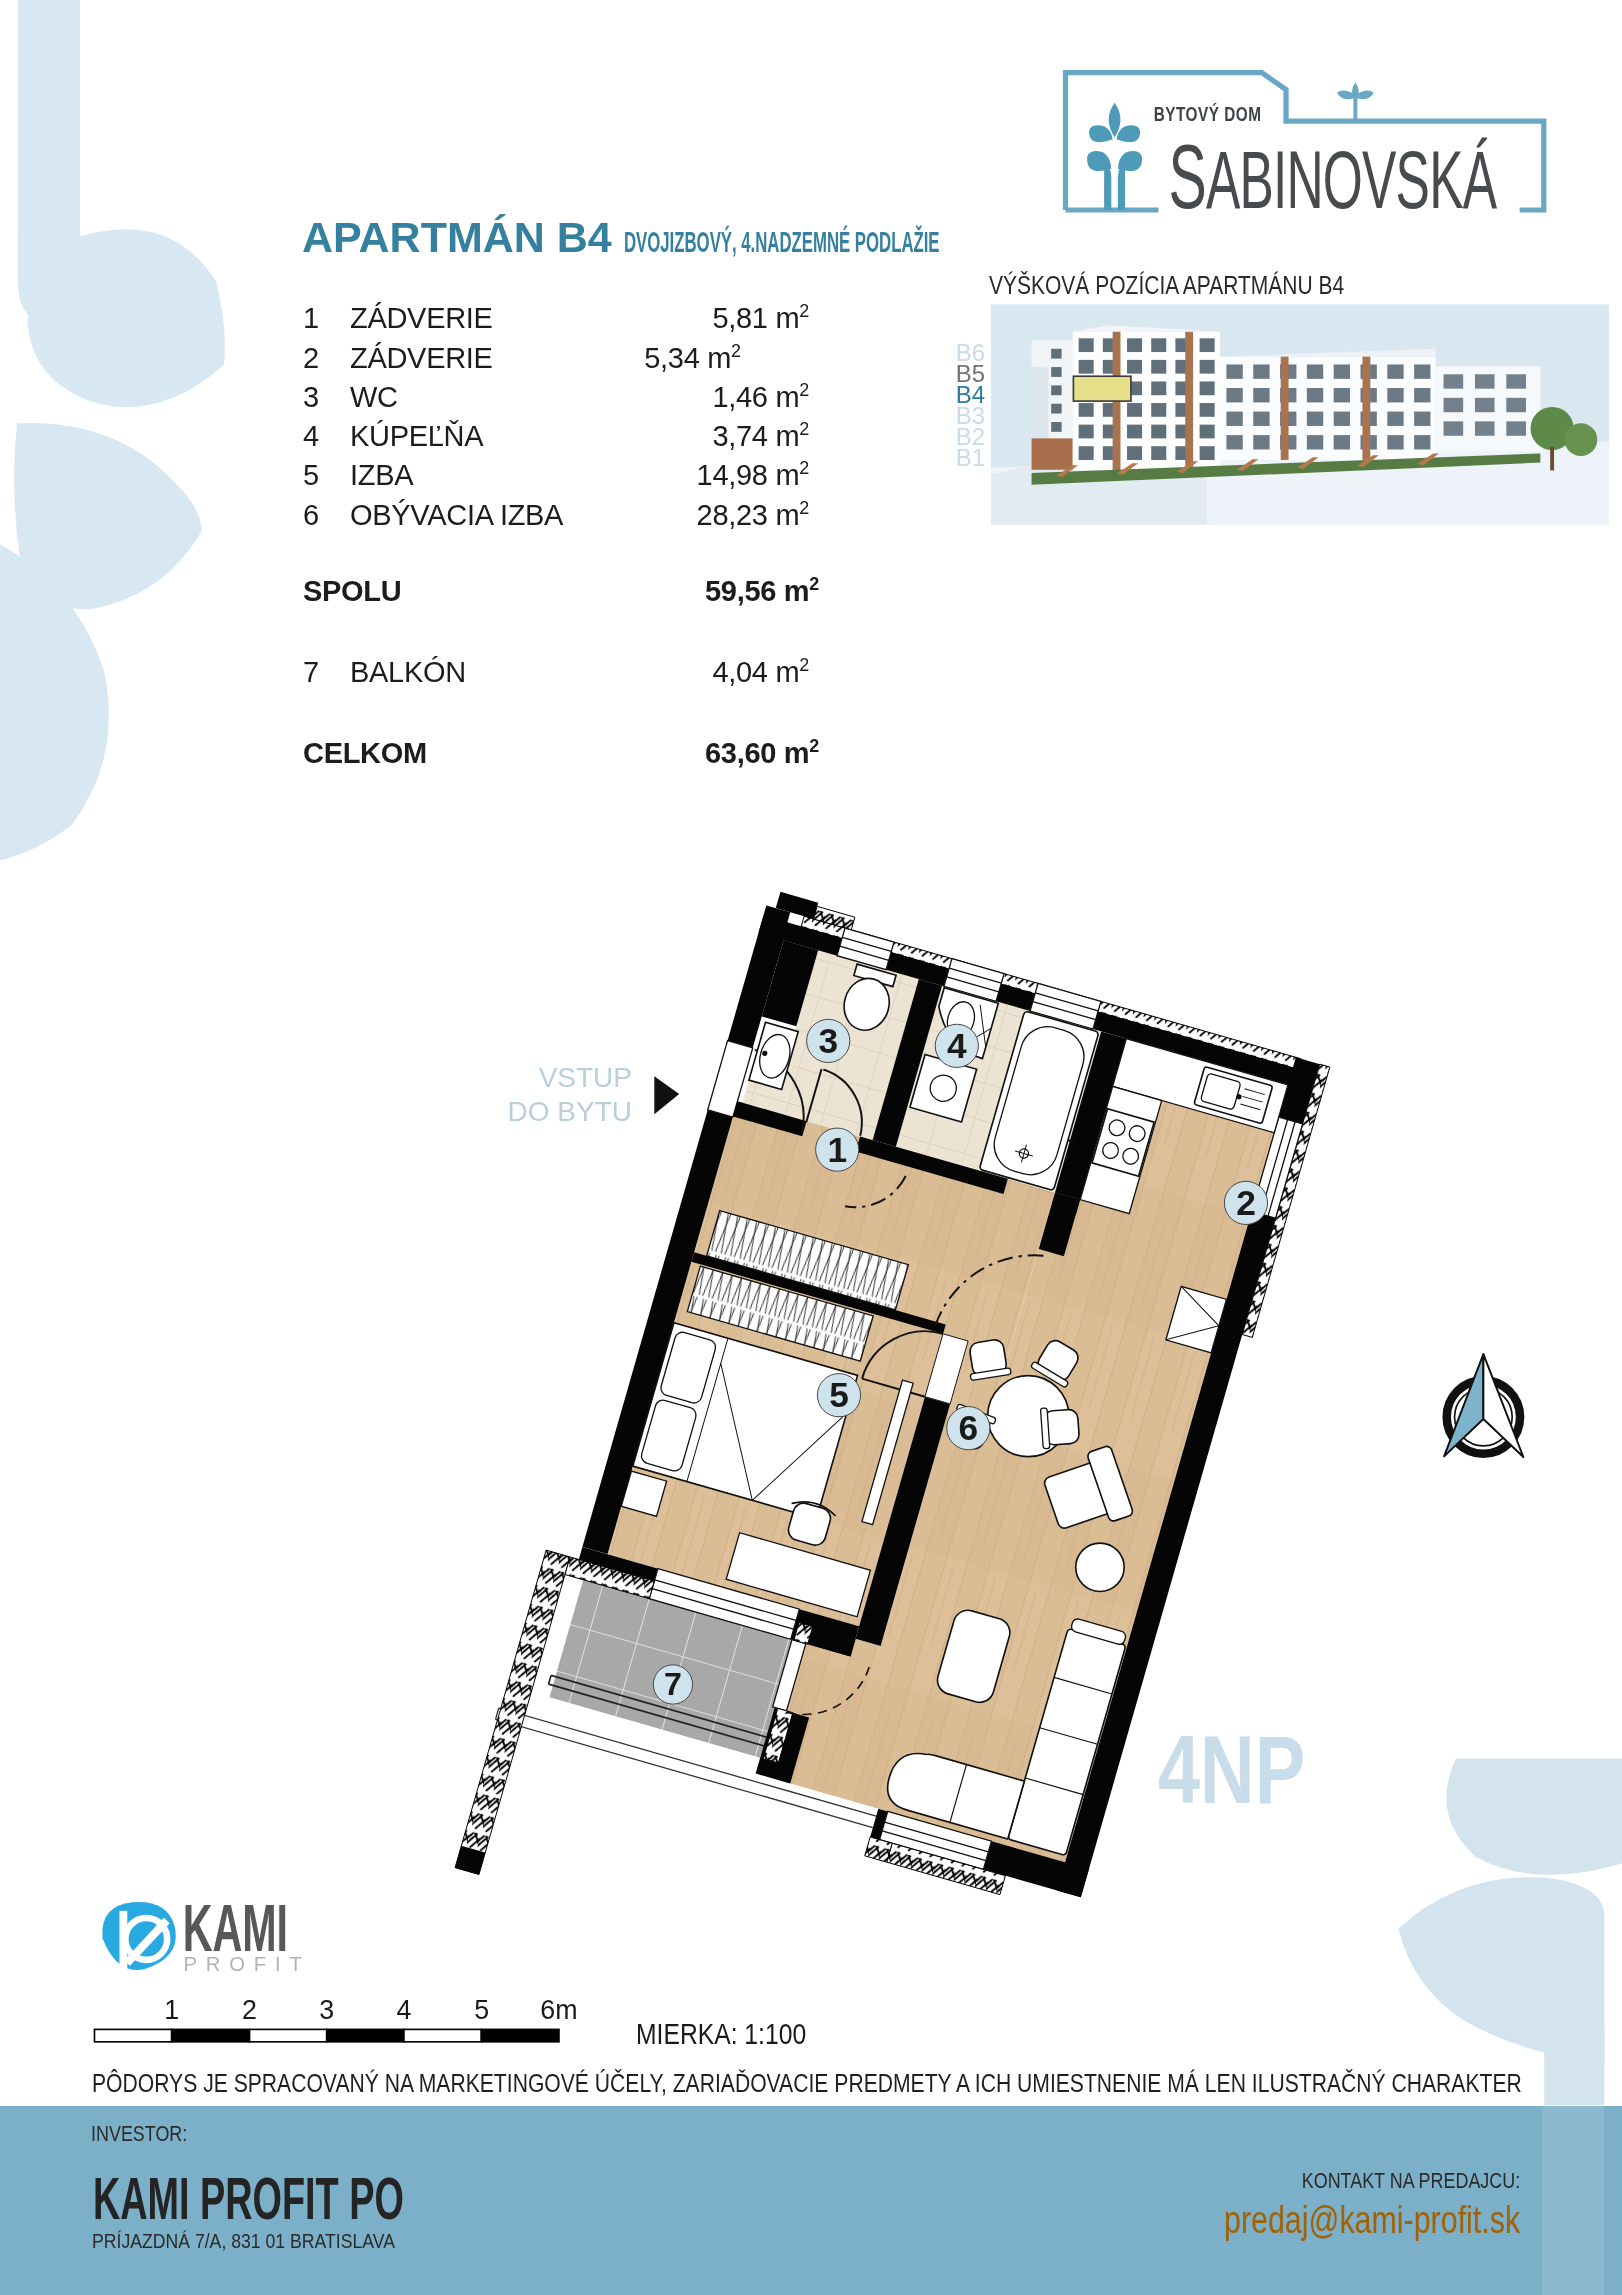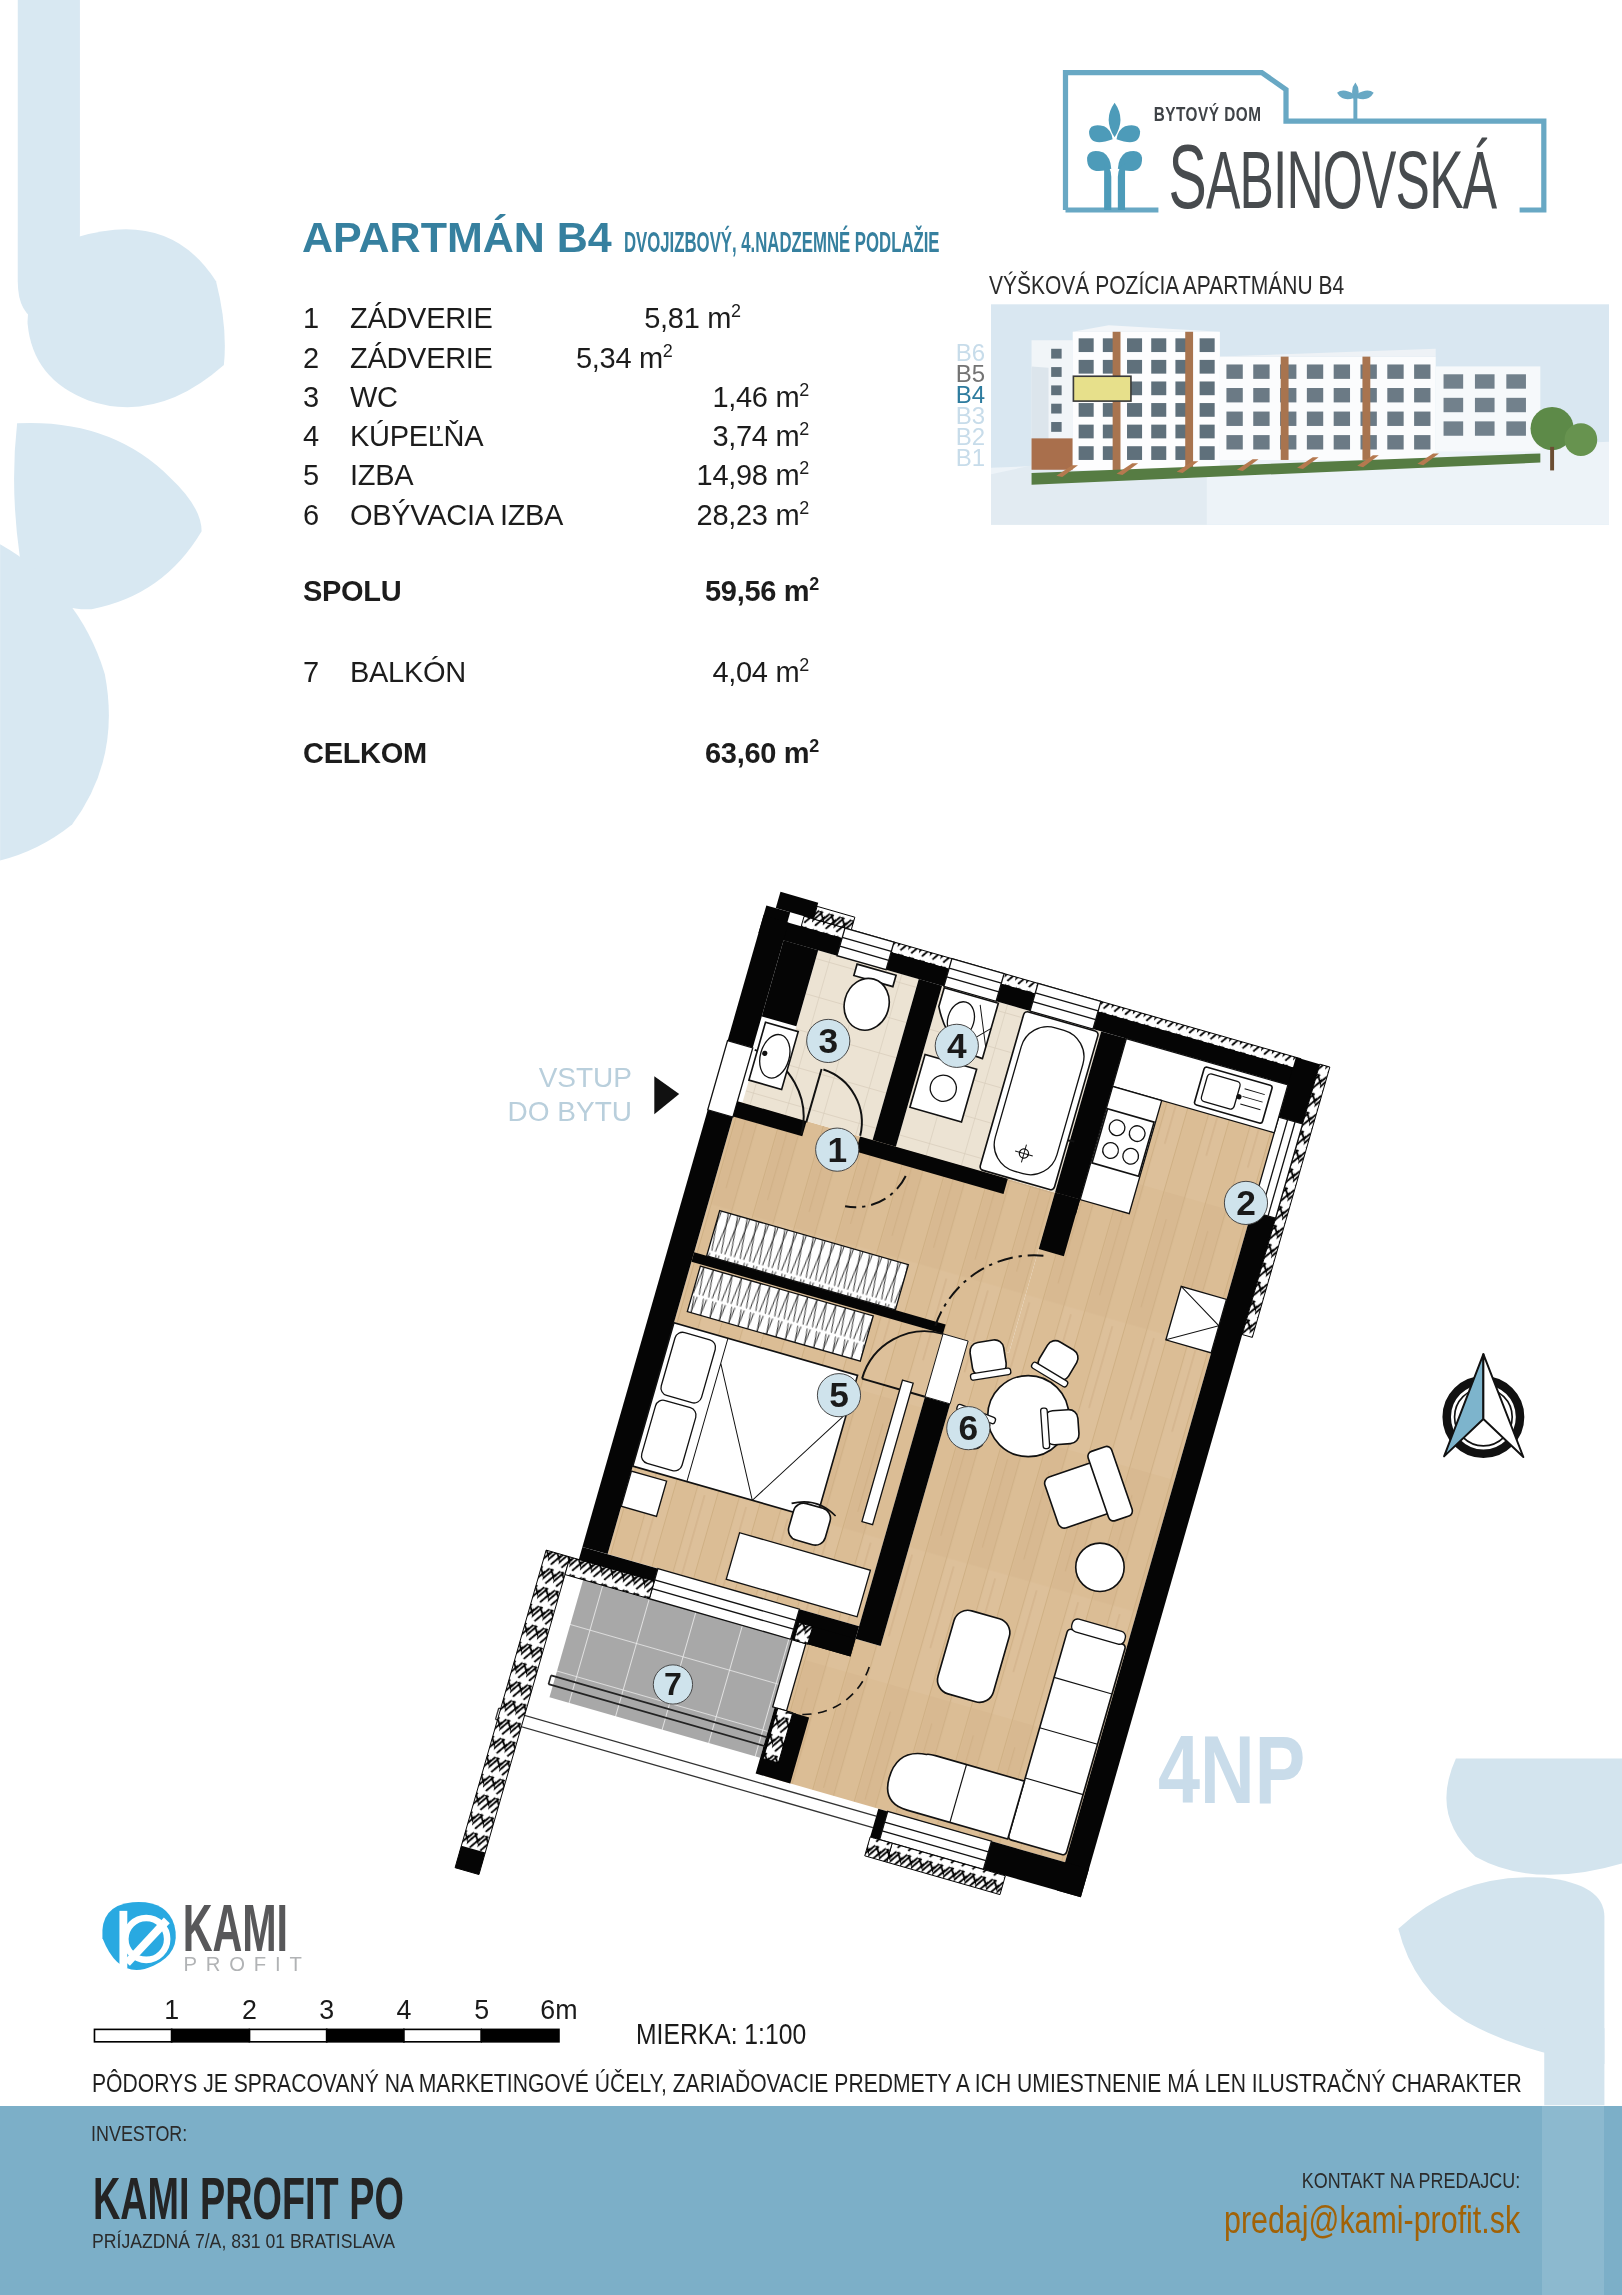--- a/index.html
+++ b/index.html
@@ -51,24 +51,24 @@
 <text x="260" y="125" font-family="Liberation Sans, sans-serif" font-size="30" font-weight="bold" fill="#3f4347" letter-spacing="1" transform="scale(0.78,1)" text-anchor="start">BYTOVÝ DOM</text>
 
 <text x="355" y="258" font-family="Liberation Sans, sans-serif" font-size="138" fill="#474b4e" letter-spacing="-2" transform="scale(0.635,1)">S<tspan font-size="124">ABINOVSKÁ</tspan></text>
 </svg>
 
 <div class="abs" style="left:302px;top:213px;font-size:43px;font-weight:bold;color:#36809f;white-space:nowrap">APARTMÁN B4 <span style="font-size:29.4px;display:inline-block;transform:scaleX(0.57);transform-origin:0 50%">DVOJIZBOVÝ, 4.NADZEMNÉ PODLAŽIE</span></div>
 
 <div class="abs" style="left:0;top:0;width:1623px;height:851px;font-size:29px;letter-spacing:-0.3px;color:#1c1c1c">
 <div class="abs" style="left:303px;top:302px">1</div>
       <div class="abs" style="left:350px;top:302px;white-space:nowrap">ZÁDVERIE</div>
-      <div class="abs" style="left:576px;top:302px;width:233px;text-align:center;white-space:nowrap">5,81 m<sup>2</sup></div>
+      <div class="abs" style="left:576px;top:302px;width:233px;text-align:right;white-space:nowrap">5,81 m<sup>2</sup></div>
 <div class="abs" style="left:303px;top:342px">2</div>
       <div class="abs" style="left:350px;top:342px;white-space:nowrap">ZÁDVERIE</div>
-      <div class="abs" style="left:576px;top:342px;width:233px;text-align:left;white-space:nowrap">5,34 m<sup>2</sup></div>
+      <div class="abs" style="left:576px;top:342px;width:233px;text-align:center;white-space:nowrap">5,34 m<sup>2</sup></div>
 <div class="abs" style="left:303px;top:381px">3</div>
       <div class="abs" style="left:350px;top:381px;white-space:nowrap">WC</div>
       <div class="abs" style="left:576px;top:381px;width:233px;text-align:right;white-space:nowrap">1,46 m<sup>2</sup></div>
 <div class="abs" style="left:303px;top:420px">4</div>
       <div class="abs" style="left:350px;top:420px;white-space:nowrap">KÚPEĽŇA</div>
       <div class="abs" style="left:576px;top:420px;width:233px;text-align:right;white-space:nowrap">3,74 m<sup>2</sup></div>
 <div class="abs" style="left:303px;top:459px">5</div>
       <div class="abs" style="left:350px;top:459px;white-space:nowrap">IZBA</div>
       <div class="abs" style="left:576px;top:459px;width:233px;text-align:right;white-space:nowrap">14,98 m<sup>2</sup></div>
 <div class="abs" style="left:303px;top:499px">6</div>

